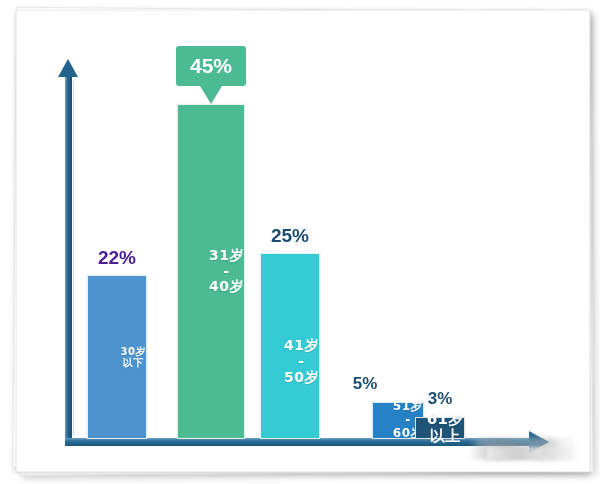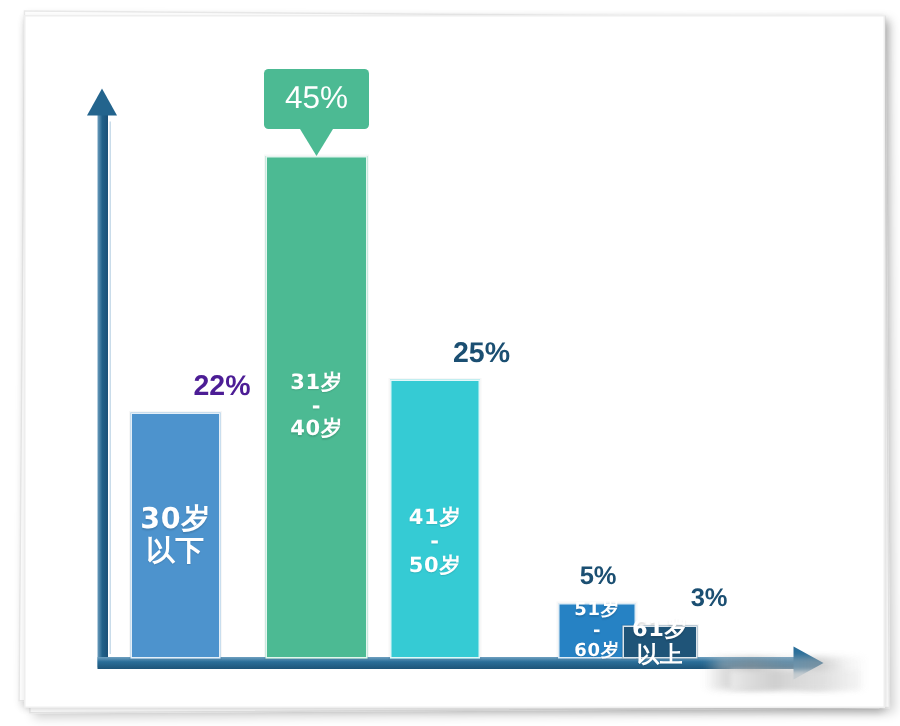--- a/index.html
+++ b/index.html
@@ -100,51 +100,51 @@
   }
 
   
   .bar {
     position: absolute;
     box-sizing: border-box;
     border: 1px solid rgba(255,255,255,0.85);
     box-shadow: 0 0 0 1px rgba(0,0,0,0.03);
     display: flex;
     align-items: center;
-    justify-content: center;
+    justify-content: flex-end;
   }
   .bar-label {
     color: #ffffff;
     font-weight: bold;
     text-align: center;
     line-height: 1.12;
     letter-spacing: 0.5px;
     text-shadow: 0 1px 1px rgba(0,0,0,0.12);
     white-space: pre-line;
     font-family: "DejaVu Sans", "Liberation Sans", sans-serif;
   }
 
   
   .value-label {
     position: absolute;
     color: #1b4f72;
     font-weight: bold;
-    text-align: right;
+    text-align: center;
     font-family: "Liberation Sans", "DejaVu Sans", sans-serif;
   }
 
   
   .callout {
     position: absolute;
     display: flex;
     align-items: center;
     justify-content: center;
     border-radius: 3px;
     color: #ffffff;
-    font-weight: normal;
+    font-weight: bold;
   }
   .callout-tail {
     position: absolute;
     width: 0; height: 0;
     border-left: 11px solid transparent;
     border-right: 11px solid transparent;
   }
 
   
   .watermark {
@@ -191,21 +191,21 @@
     <div id="plot">
 
       <div class="axis-v"></div>
       <div class="axis-v-head"></div>
       <div class="axis-inner-line"></div>
       <div class="axis-h"></div>
       <div class="axis-h-head"></div>
 
       <div id="bars-layer">
           <div class="bar" style="left: 70px; top: 264px; width: 60px; height: 164px; background: rgb(77, 147, 205);">
-            <span class="bar-label" style="font-size: 19px;">30岁
+            <span class="bar-label" style="font-size: 10px;">30岁
 以下</span>
           </div>
           <div class="value-label" style="left: 50px; top: 236px; width: 100px; color: #4c1d95; font-size: 19px;">22%</div>
           <div class="bar" style="left: 160px; top: 93px; width: 68px; height: 335px; background: rgb(76, 186, 147);">
             <span class="bar-label" style="font-size: 14px;">31岁
 -
 40岁</span>
           </div>
           <div class="callout" style="left: 159px; top: 35px; width: 70px; height: 40px; background: rgb(76, 186, 147); font-size: 21px;">
             <span>45%</span>

